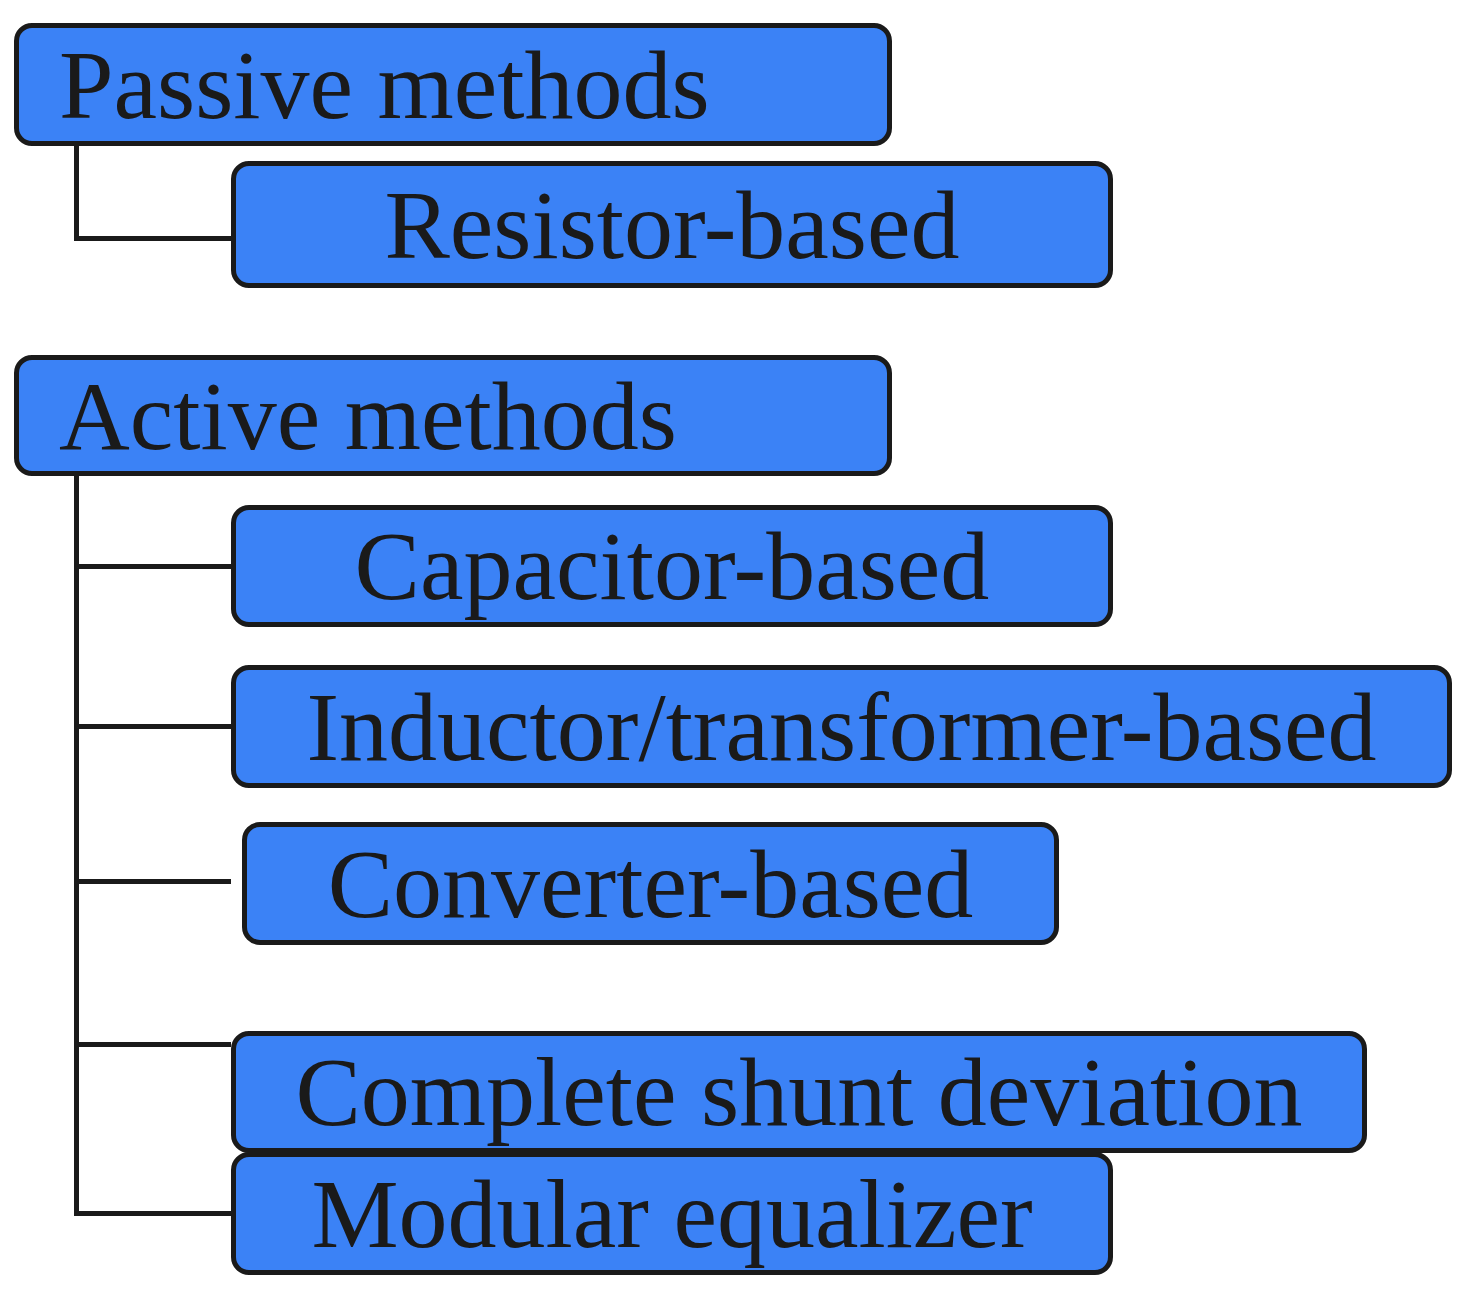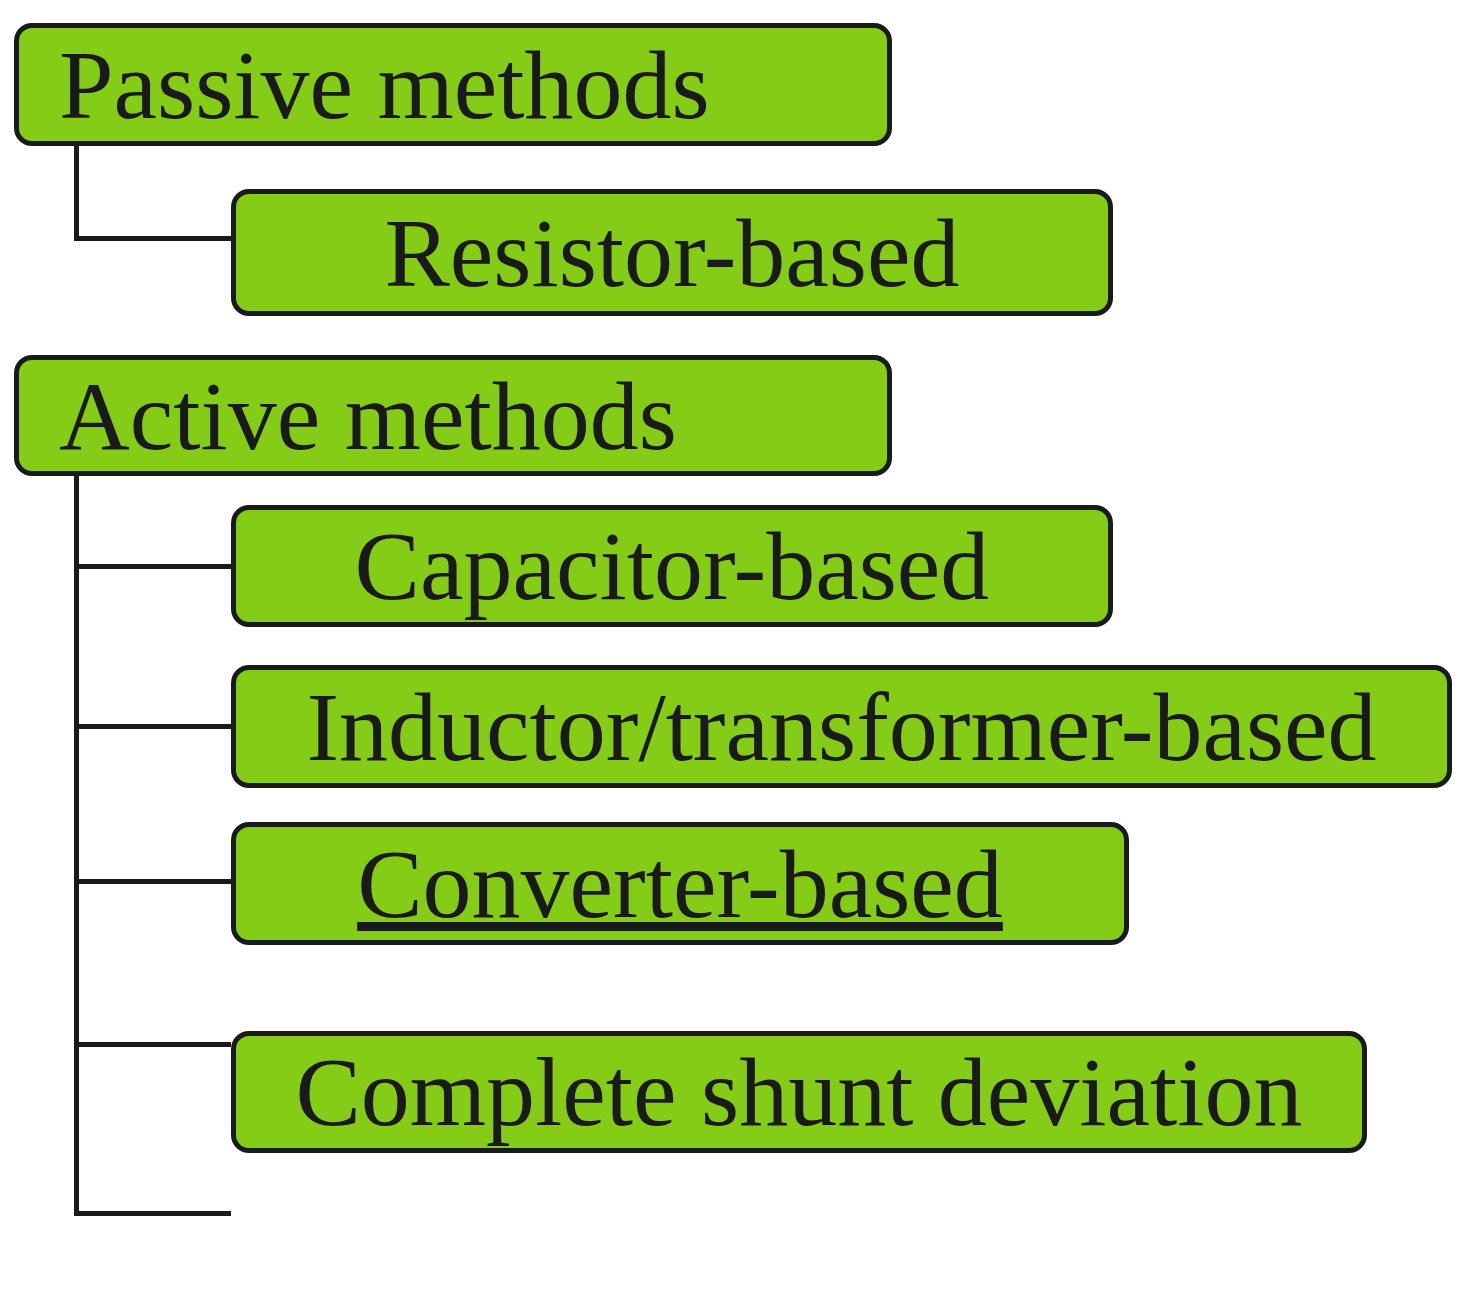--- a/index.html
+++ b/index.html
@@ -14,21 +14,21 @@
     background: #ffffff;
     font-family: "Liberation Serif", "DejaVu Serif", serif;
     color: #1a1a1a;
     overflow: hidden;
   }
   .node {
     position: absolute;
     box-sizing: border-box;
     border: 5px solid #1a1a1a;
     border-radius: 18px;
-    background: #84cc16;
+    background: #3b82f6;
     display: flex;
     align-items: center;
     font-size: 98px;
     line-height: 1;
     white-space: nowrap;
     text-align: center;
   }
   .node.parent {
     justify-content: flex-start;
     padding-left: 40px;
@@ -38,25 +38,25 @@
   }
   .line {
     position: absolute;
     background: #1a1a1a;
   }
   .line.v { width: 5px; }
   .line.h { height: 5px; }
 
   
   #node-passive   { left: 14px;  top: 23px;   width: 878px;  height: 123px; }
-  #node-resistor  { left: 231px; top: 189px;  width: 882px;  height: 127px; }
+  #node-resistor  { left: 231px; top: 161px;  width: 882px;  height: 127px; }
   #node-active    { left: 14px;  top: 343px;  width: 878px;  height: 121px; margin-top: 12px; }
   #node-capacitor { left: 231px; top: 505px;  width: 882px;  height: 122px; }
   #node-inductor  { left: 231px; top: 665px;  width: 1221px; height: 123px; }
-  #node-converter { left: 231px; top: 822px;  width: 898px;  height: 123px; text-decoration: underline; }
+  #node-converter { left: 242px; top: 822px;  width: 817px;  height: 123px; }
   #node-complete  { left: 231px; top: 983px;  width: 1136px; height: 122px; margin-top: 48px; }
   #node-modular   { left: 231px; top: 1152px; width: 882px;  height: 123px; }
 
   
   #conn-passive-trunk    { left: 74px; top: 146px;  height: 93px; }
   #conn-passive-resistor { left: 74px; top: 236px;  width: 157px; }
   #conn-active-trunk     { left: 74px; top: 464px;  height: 750px; }
   #conn-active-capacitor { left: 74px; top: 564px;  width: 157px; }
   #conn-active-inductor  { left: 74px; top: 724px;  width: 157px; }
   #conn-active-converter { left: 74px; top: 879px;  width: 157px; }
@@ -98,14 +98,17 @@
   </div>
 
   <div class="node child" id="node-converter">
     <span>Converter-based</span>
   </div>
 
   <div class="node child" id="node-complete">
     <span>Complete shunt deviation</span>
   </div>
 
+  <div class="node child" id="node-modular">
+    <span>Modular equalizer</span>
+  </div>
 
 </div>
 
 </body></html>

